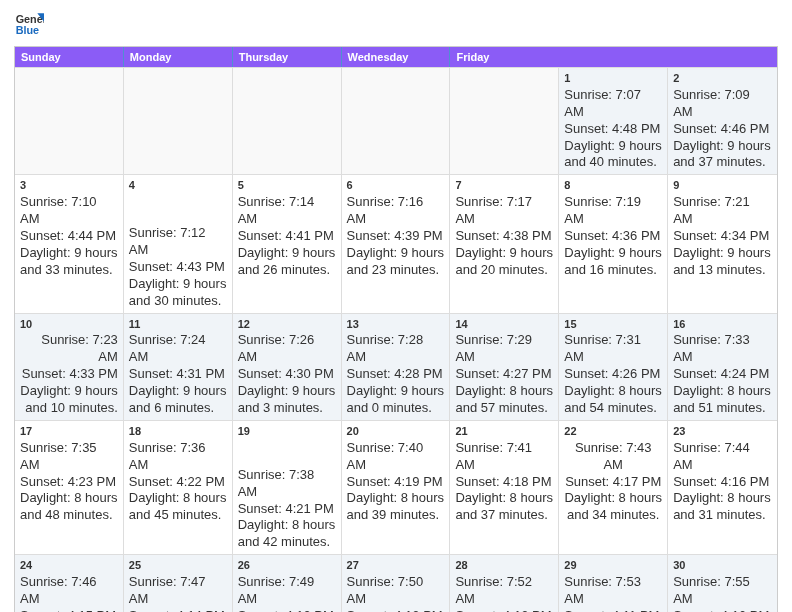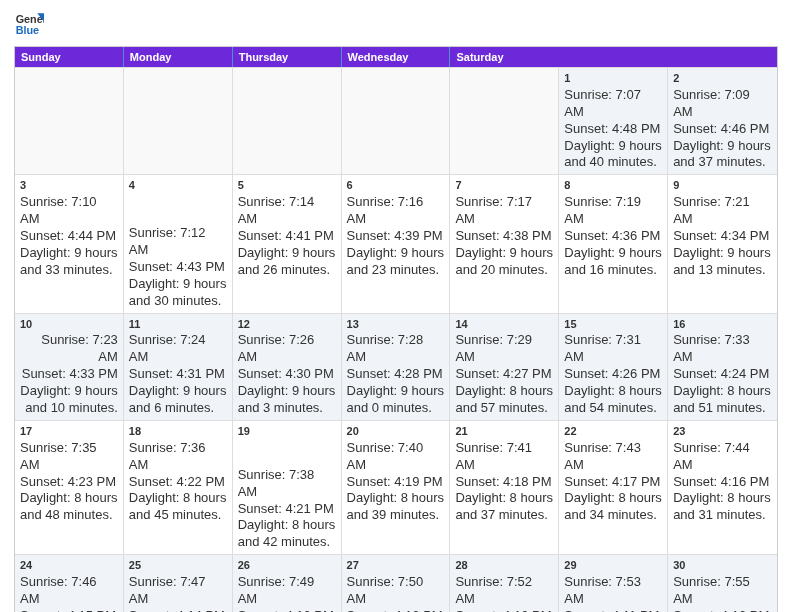--- a/index.html
+++ b/index.html
@@ -46,21 +46,21 @@
     }
     .calendar {
       flex: 1;
       display: flex;
       flex-direction: column;
       border: 1px solid #ccc;
     }
     .cal-header {
       display: grid;
       grid-template-columns: repeat(7, 1fr);
-      background: #6d28d9;
+      background: #8b5cf6;
     }
     .cal-header-cell {
       color: #fff;
       font-size: 11px;
       font-weight: bold;
       padding: 4px 6px;
       border-right: 1px solid #5090d0;
     }
     .cal-header-cell:last-child { border-right: none; }
     .cal-body {
@@ -114,21 +114,21 @@
       <div class="location"></div>
     </div>
   </div>
 
   <div class="calendar">
     <div class="cal-header">
     <div class="cal-header-cell">Sunday</div>
         <div class="cal-header-cell">Monday</div>
         <div class="cal-header-cell">Thursday</div>
         <div class="cal-header-cell">Wednesday</div>
-        <div class="cal-header-cell">Saturday</div>
+        <div class="cal-header-cell">Friday</div>
       </div>
     <div class="cal-body">
     <div class="cal-row">
           <div class="cal-cell empty"></div>
           <div class="cal-cell empty"></div>
           <div class="cal-cell empty"></div>
           <div class="cal-cell empty"></div>
           <div class="cal-cell empty"></div>
           <div class="cal-cell shaded">
             <div class="day-num">1</div>
@@ -278,21 +278,21 @@
           </div>
           <div class="cal-cell">
             <div class="day-num">21</div>
             <div class="cell-info" style="white-space: pre-line;">Sunrise: 7:41 AM
 Sunset: 4:18 PM
 Daylight: 8 hours
 and 37 minutes.</div>
           </div>
           <div class="cal-cell">
             <div class="day-num">22</div>
-            <div class="cell-info" style="white-space: pre-line;">Sunrise: 7:43 AM
+            <div class="cell-info" style="white-space: pre-line; text-align: center;">Sunrise: 7:43 AM
 Sunset: 4:17 PM
 Daylight: 8 hours
 and 34 minutes.</div>
           </div>
           <div class="cal-cell">
             <div class="day-num">23</div>
             <div class="cell-info" style="white-space: pre-line;">Sunrise: 7:44 AM
 Sunset: 4:16 PM
 Daylight: 8 hours
 and 31 minutes.</div>

